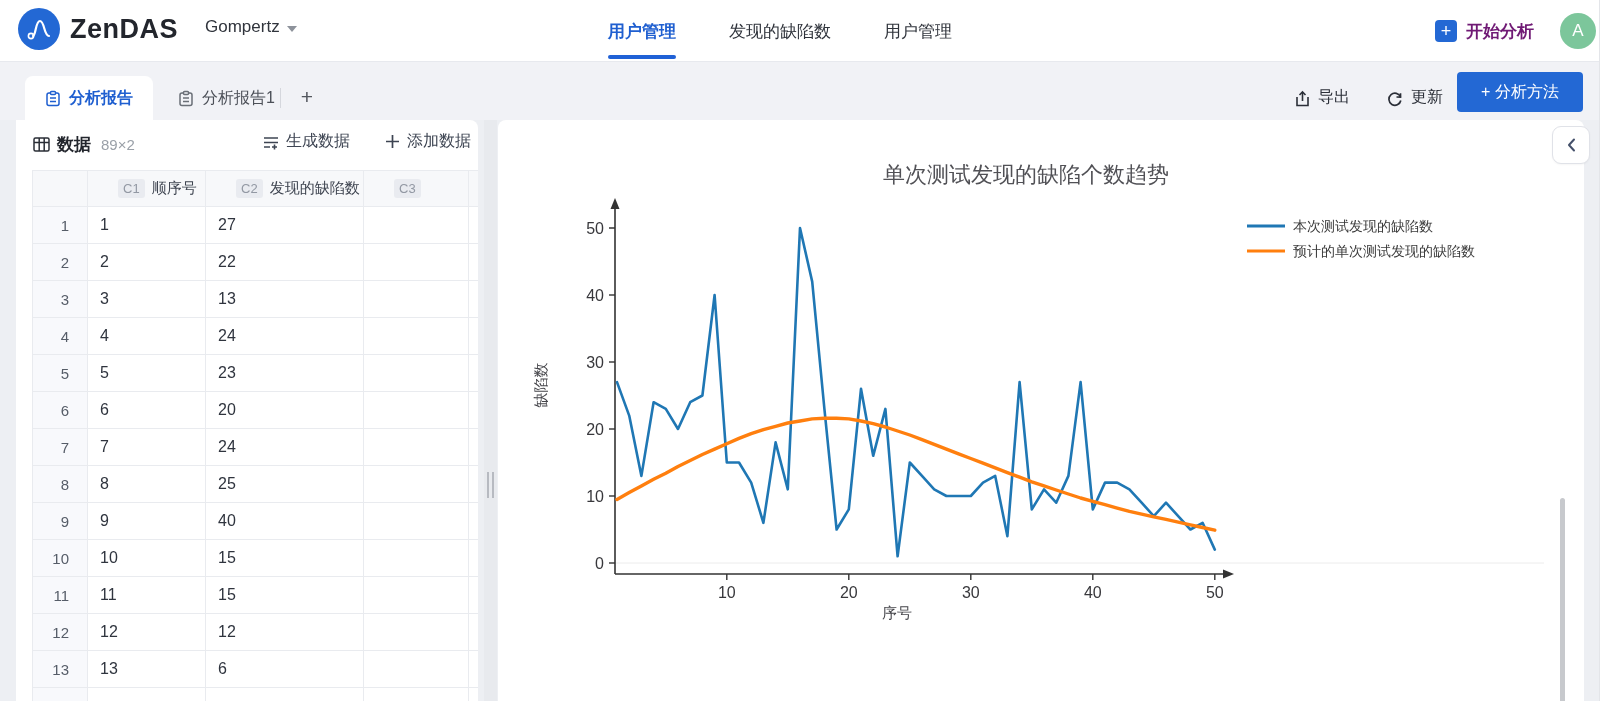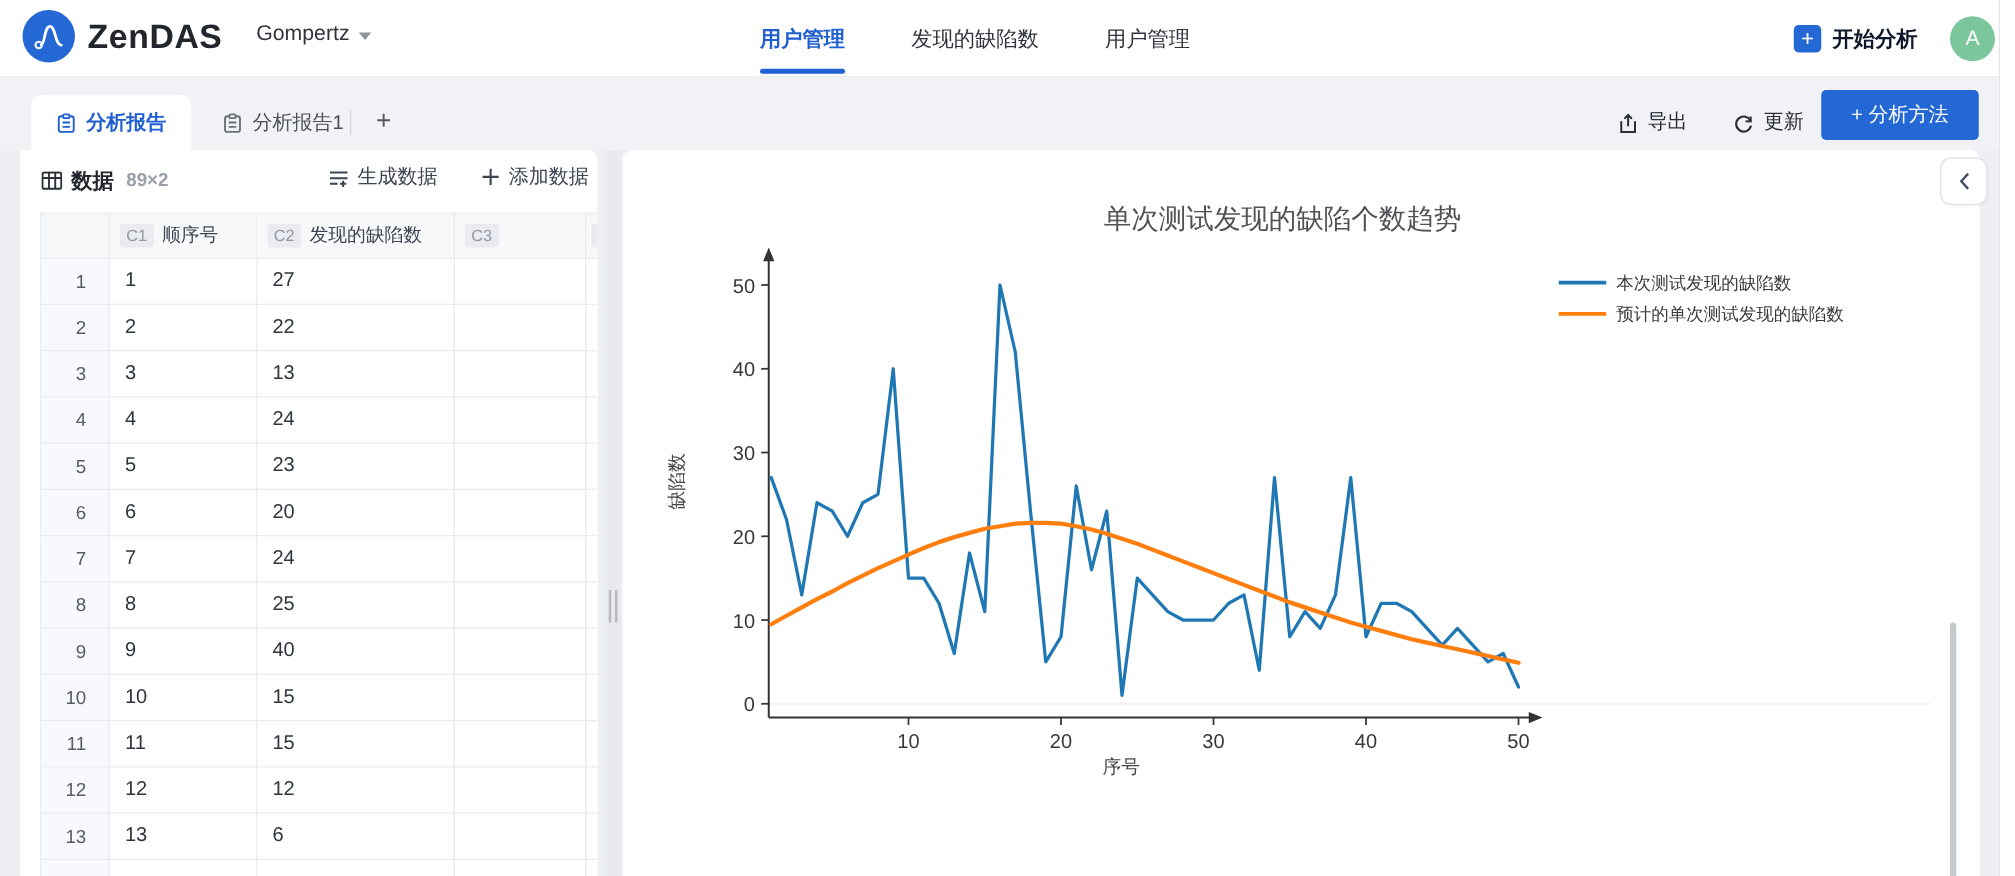--- a/index.html
+++ b/index.html
@@ -19,21 +19,21 @@
   .nav { position:absolute; left:608px; top:0; height:62px; display:flex; gap:53px; }
   .nav-item { position:relative; height:62px; display:flex; align-items:center;
               font-size:17px; color:#2f333b; cursor:pointer; }
   .nav-item.active { color:#1f5fd0; font-weight:bold; }
   .nav-item.active::after { content:""; position:absolute; left:0; right:0; bottom:3px; height:4px;
                             border-radius:2px; background:#2061d6; }
   .header-right { position:absolute; right:78px; top:0; height:62px; display:flex; align-items:center; gap:26px; }
   .start-analysis { display:flex; align-items:center; gap:9px; cursor:pointer; }
   .plus-badge { width:22px; height:22px; border-radius:4px; background:var(--accent,#2368d4); color:#fff;
                 display:flex; align-items:center; justify-content:center; font-size:18px; line-height:1; }
-  .start-analysis span.lbl { font-size:17px; font-weight:bold; color:#0f172a; }
+  .start-analysis span.lbl { font-size:17px; font-weight:bold; color:#701a75; }
   .avatar { position:absolute; right:-62px; width:36px; height:36px; border-radius:50%;
             background:var(--avatar,#7cc69b); color:#fff; font-size:17px; display:flex;
             align-items:center; justify-content:center; cursor:pointer; }
 
   
   .tabbar { position:relative; height:58px; background:#f1f2f6;padding-left:44px; }
   .tab { position:absolute; bottom:0; height:44px; display:flex; align-items:center; gap:8px;
          padding:0 20px; font-size:16px; cursor:pointer; }
   .tab.active { left:25px; background:#fff; border-radius:8px 8px 0 0; color:#1f5fd0; font-weight:bold; }
   .tab.inactive { left:158px; color:#4c5058; }
@@ -56,33 +56,33 @@
   .data-panel { left:16px; width:462px; border-radius:0 8px 0 0; }
   .splitter { position:absolute; left:484px; width:13px; top:0; bottom:0; background:#e8eaee; cursor:col-resize; }
   .splitter .grip { position:absolute; left:3px; top:352px; width:7px; height:26px;
                     border-left:2px solid #b7bac1; border-right:2px solid #b7bac1; }
   .chart-panel { left:498px; width:1086px; border-radius:8px 8px 0 0; }
 
   
   .dp-head { position:relative; height:46px; }
   .dp-title { position:absolute; left:17px; top:13px; display:flex; align-items:center; gap:7px; }
   .dp-title .t { font-size:17px; font-weight:bold; color:#23262d; }
-  .dp-title .dims { font-size:15px; color:#9aa0a8; margin-left:3px;font-weight:bold; }
+  .dp-title .dims { font-size:15px; color:#9aa0a8; margin-left:3px; }
   .dp-act { position:absolute; top:11px; display:flex; align-items:center; gap:7px;
             font-size:16px; color:#3d4452; cursor:pointer; }
   .dp-generate { left:247px; }
   .dp-add { left:369px; }
 
   
   .tbl { position:absolute; left:16px; top:50px; width:480px; border-collapse:collapse; table-layout:fixed; }
   .tbl th, .tbl td { border:1px solid #e9ebef; overflow:hidden; white-space:nowrap; }
   .tbl thead th { height:36px; background:#f7f8fa; text-align:left; padding-left:8px;
                   font-weight:normal; }
   .tbl thead th .cid { display:inline-block; background:#e9ebf0; color:#9298a3; font-size:13px;
-                       border-radius:3px; padding:2px 5px; margin-right:7px; }
+                       border-radius:3px; padding:2px 5px; margin-right:7px;margin-left:22px; }
   .tbl thead th .cname { font-size:15px; color:#3e4450; }
   .tbl td { height:37px; font-size:16px; color:#2f343e; padding-left:12px; background:#fff; }
   .tbl td.rn { background:#f8f9fc; color:#565d68; font-size:15px; text-align:right; padding:0 18px 0 0; }
   .col-rn { width:55px; } .col-c1 { width:118px; } .col-c2 { width:158px; }
   .col-c3 { width:105px; } .col-c4 { width:44px; }
 
   
   .collapse-btn { position:absolute; left:1552px; top:6px; width:38px; height:38px; background:#fff;
                   border:1px solid #e0e2e8; border-radius:9px; display:flex; align-items:center;
                   justify-content:center; cursor:pointer; box-shadow:0 1px 2px rgba(0,0,0,.04); }

